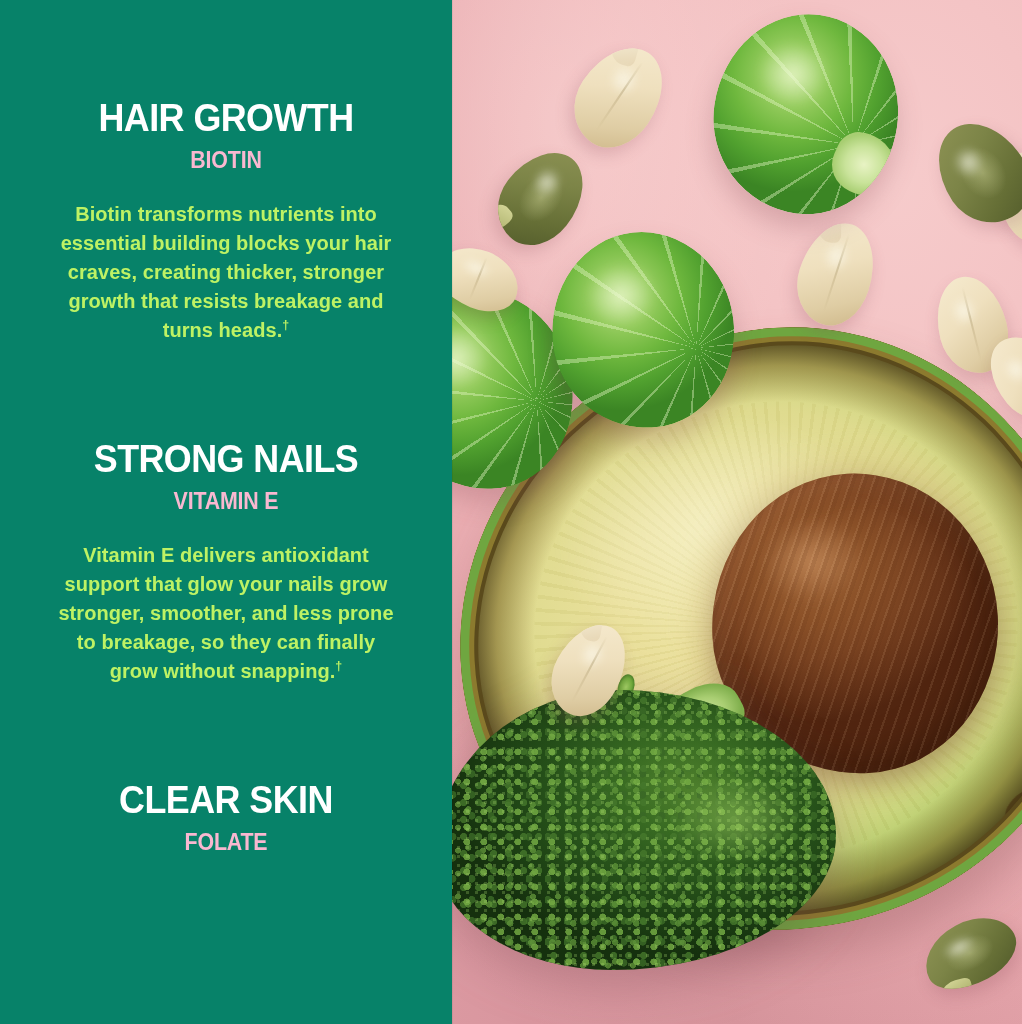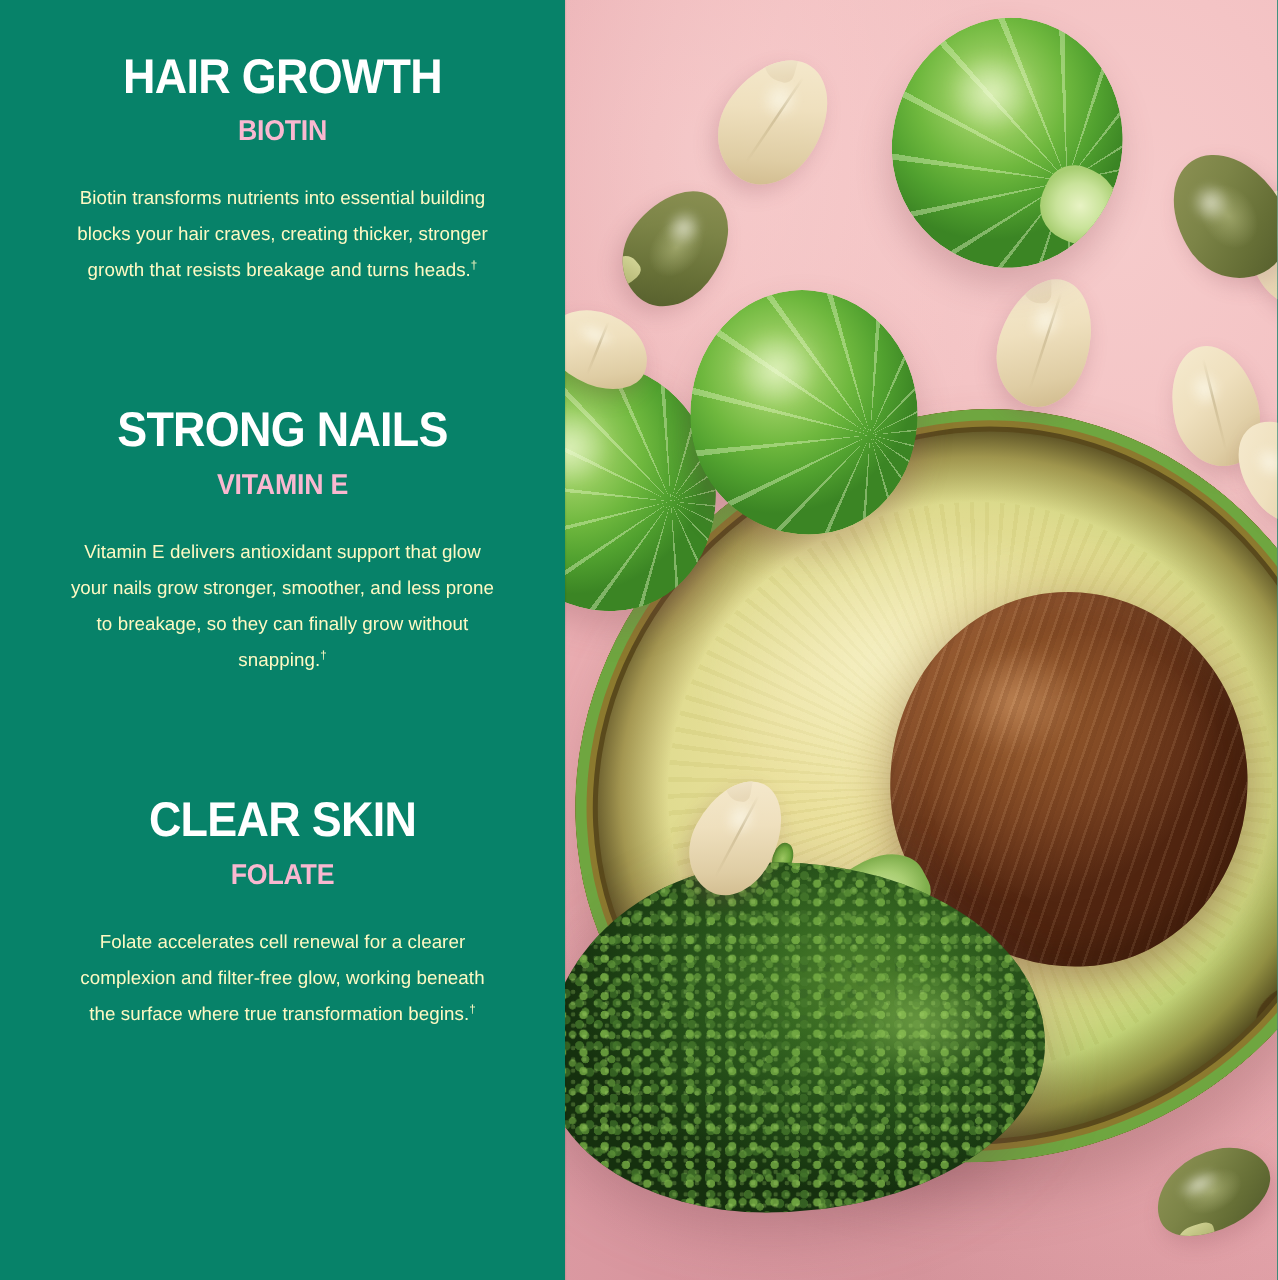--- a/index.html
+++ b/index.html
@@ -15,21 +15,22 @@
 
   
   .left-panel{
     position:relative;
     width:452px;height:868px;
     background:#078269;
     flex:0 0 452px;
     display:flex;flex-direction:column;
     justify-content:flex-start;
     box-sizing:border-box;
-    padding-top:34px;
+    padding-top:74px;
+    margin-top:16px;
   }
   .benefit{
     width:100%;
     text-align:center;
     box-sizing:border-box;
     padding:0 52px;
   }
   .benefit.b1{margin-top:6px;}
   .benefit.b2{margin-top:92px;}
   .benefit.b3{margin-top:92px;}
@@ -51,23 +52,23 @@
     font-weight:700;
     font-size:23px;
     line-height:28px;
     letter-spacing:-0.2px;
     margin:6px 0 0 0;
     transform:scaleX(0.93);
     text-transform:uppercase;
     white-space:nowrap;
   }
   .b-body{
-    color:#fef9c3;
-    font-weight:400;
-    font-size:15px;
+    color:#bef264;
+    font-weight:700;
+    font-size:20px;
     line-height:29px;
     margin:26px 0 0 0;
     letter-spacing:0.05px;
   }
   .b-body sup{
     font-size:0.62em;
     vertical-align:super;
     line-height:0;
   }
 
@@ -325,21 +326,20 @@
 
     <section class="benefit b2">
       <h2 class="b-title">STRONG NAILS</h2>
       <h3 class="b-sub">VITAMIN E</h3>
       <p class="b-body"><span>Vitamin E delivers antioxidant support that glow your nails grow stronger, smoother, and less prone to breakage, so they can finally grow without snapping.</span><sup>†</sup></p>
     </section>
 
     <section class="benefit b3">
       <h2 class="b-title">CLEAR SKIN</h2>
       <h3 class="b-sub">FOLATE</h3>
-      <p class="b-body"><span>Folate accelerates cell renewal for a clearer complexion and filter-free glow, working beneath the surface where true transformation begins.</span><sup>†</sup></p>
     </section>
 
   </div>
 
   <div class="right-panel">
 
     <div class="obj seed seed-cream sd-1">
       <div class="tip"></div>
       <div class="sheen"></div>
       <div class="ridge"></div>

